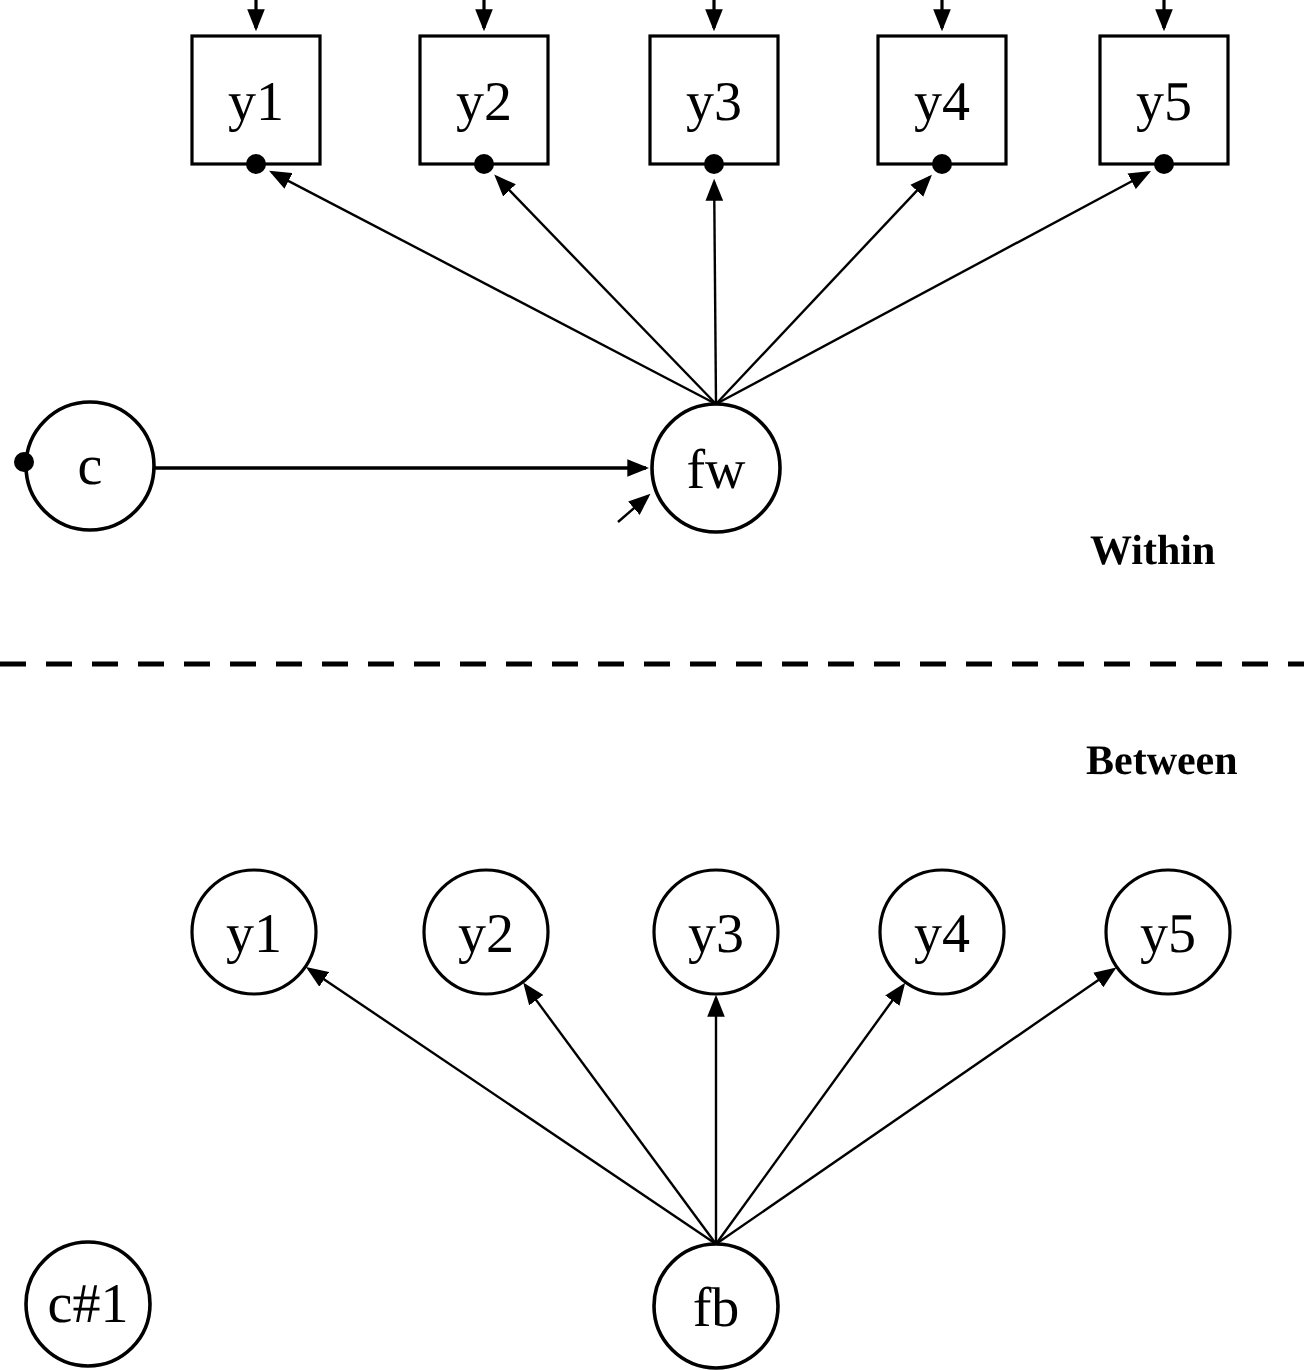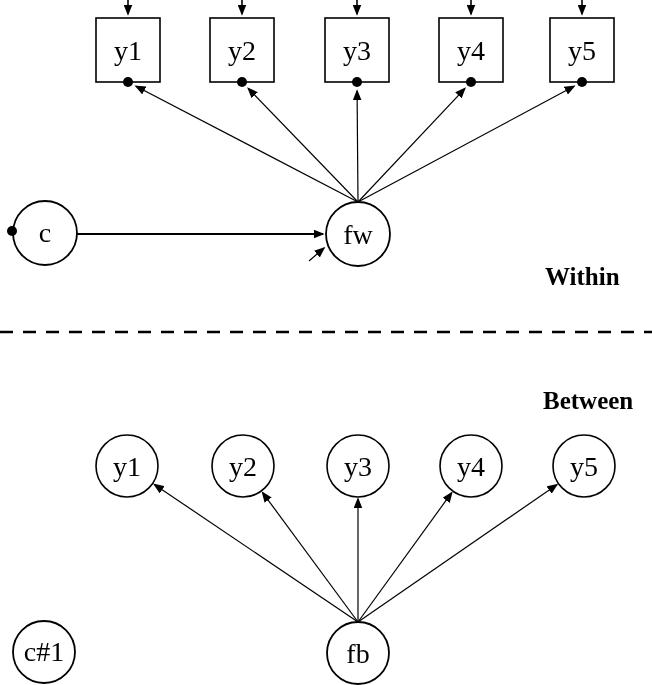--- a/index.html
+++ b/index.html
@@ -9,26 +9,26 @@
     background:#ffffff;
     font-family:"Liberation Serif", serif;
     overflow:hidden;
     padding-left:25px;
   }
   svg{position:absolute;left:0;top:0;}
   .side-label{
     position:absolute;
     font-family:"Liberation Serif", serif;
     font-weight:bold;
-    font-size:25px;
+    font-size:21px;
     color:#000000;
     white-space:nowrap;
   }
   .side-label.within{left:545px;top:263px;}
-  .side-label.between{left:543px;top:387px;}
+  .side-label.between{left:543px;top:368px;}
   text.node-label{
     font-family:"Liberation Serif", serif;
     font-size:28px;
     fill:#000000;
   }
 </style>
 </head>
 <body>
 
 <div class="stage">

